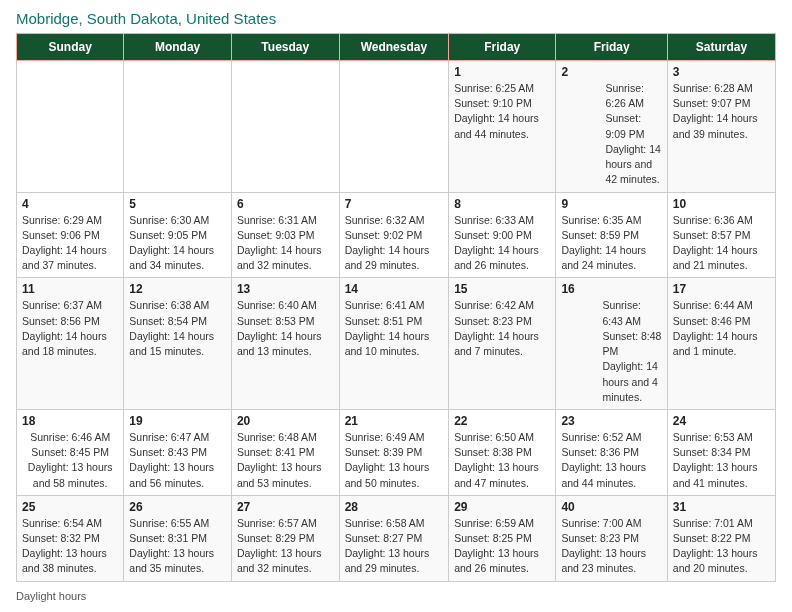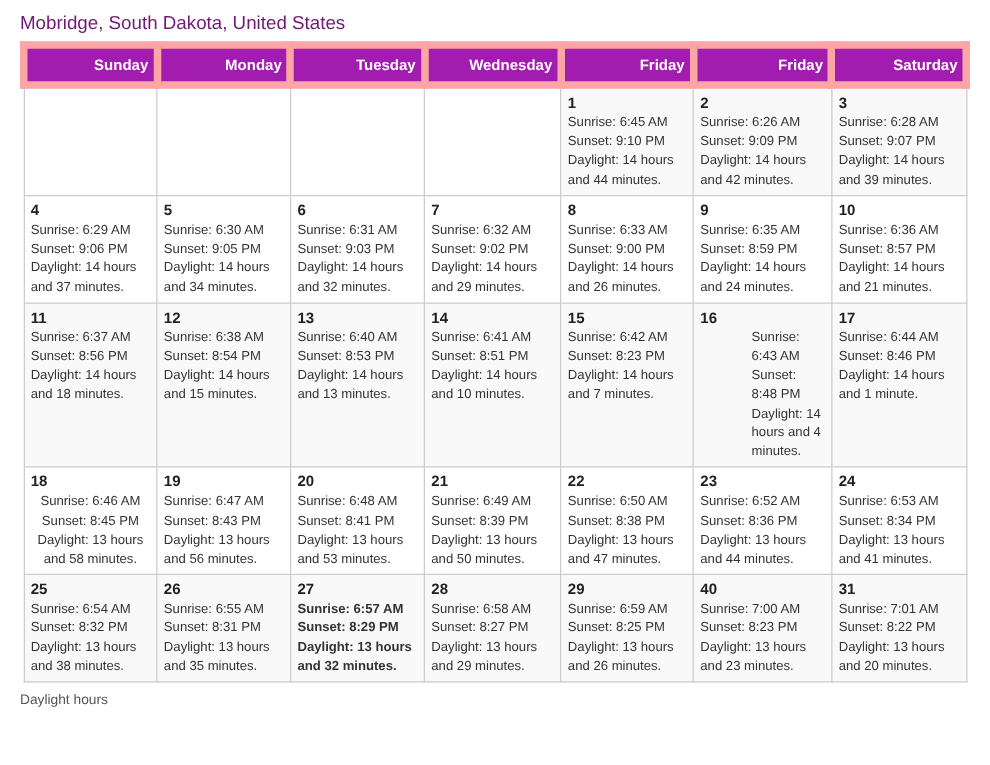--- a/index.html
+++ b/index.html
@@ -45,35 +45,35 @@
       text-align: right;
     }
     .main-title {
       font-size: 38px;
       font-weight: normal;
       color: #222;
       line-height: 1.1;
     }
     .sub-title {
       font-size: 15px;
-      color: #701a75;
+      color: #0f766e;
     }
     .calendar {
       width: 100%;
       border-collapse: collapse;
       font-size: 11px;
     }
     .calendar thead th {
-      background-color: #a21caf;
+      background-color: #14532d;
       color: #fff;
       padding: 6px 4px;
-      text-align: right;
+      text-align: center;
       font-size: 12px;
       font-weight: bold;
-      border: 6px solid #fca5a5;
+      border: 1px solid #fca5a5;
     }
     .calendar tbody td {
       vertical-align: top;
       border: 1px solid #ccc;
       padding: 4px 5px;
       min-height: 80px;
       width: 113px;
       background: #fff;
     }
     .calendar tbody tr:nth-child(odd) td {
@@ -122,27 +122,27 @@
       </tr>
   </thead>
   <tbody id="calendar-body">
   <tr>
         <td class="empty-cell"></td>
         <td class="empty-cell"></td>
         <td class="empty-cell"></td>
         <td class="empty-cell"></td>
         <td>
           <span class="day-number">1</span>
-          <div class="day-info" style="white-space: pre-line;">Sunrise: 6:45 AM
+          <div class="day-info" style="white-space: pre-line;">Sunrise: 6:25 AM
 Sunset: 9:10 PM
 Daylight: 14 hours and 44 minutes.</div>
         </td>
         <td>
           <span class="day-number">2</span>
-          <div class="day-info" style="white-space: pre-line;">Sunrise: 6:26 AM
+          <div class="day-info" style="white-space: pre-line; margin-left: 44px;">Sunrise: 6:26 AM
 Sunset: 9:09 PM
 Daylight: 14 hours and 42 minutes.</div>
         </td>
         <td>
           <span class="day-number">3</span>
           <div class="day-info" style="white-space: pre-line;">Sunrise: 6:28 AM
 Sunset: 9:07 PM
 Daylight: 14 hours and 39 minutes.</div>
         </td>
       </tr>
@@ -286,21 +286,21 @@
 Daylight: 13 hours and 38 minutes.</div>
         </td>
         <td>
           <span class="day-number">26</span>
           <div class="day-info" style="white-space: pre-line;">Sunrise: 6:55 AM
 Sunset: 8:31 PM
 Daylight: 13 hours and 35 minutes.</div>
         </td>
         <td>
           <span class="day-number">27</span>
-          <div class="day-info" style="white-space: pre-line; font-weight: bold;">Sunrise: 6:57 AM
+          <div class="day-info" style="white-space: pre-line;">Sunrise: 6:57 AM
 Sunset: 8:29 PM
 Daylight: 13 hours and 32 minutes.</div>
         </td>
         <td>
           <span class="day-number">28</span>
           <div class="day-info" style="white-space: pre-line;">Sunrise: 6:58 AM
 Sunset: 8:27 PM
 Daylight: 13 hours and 29 minutes.</div>
         </td>
         <td>

